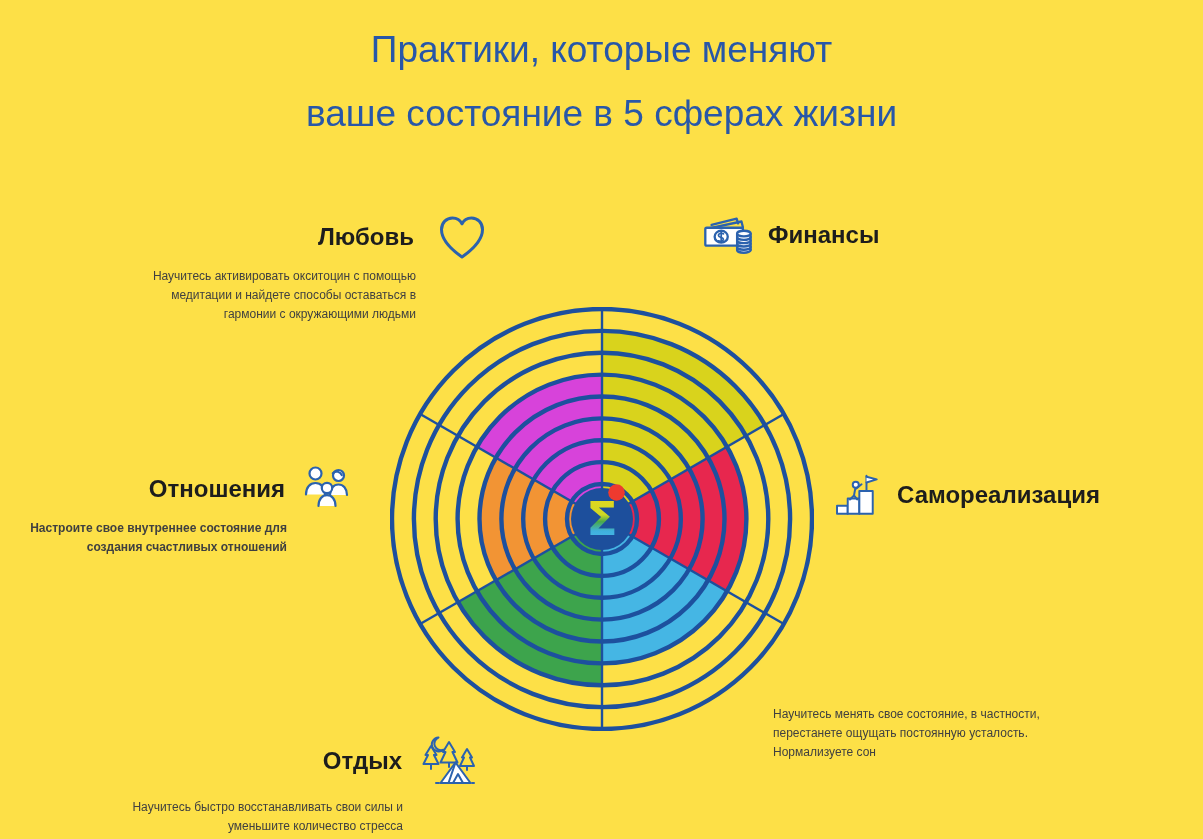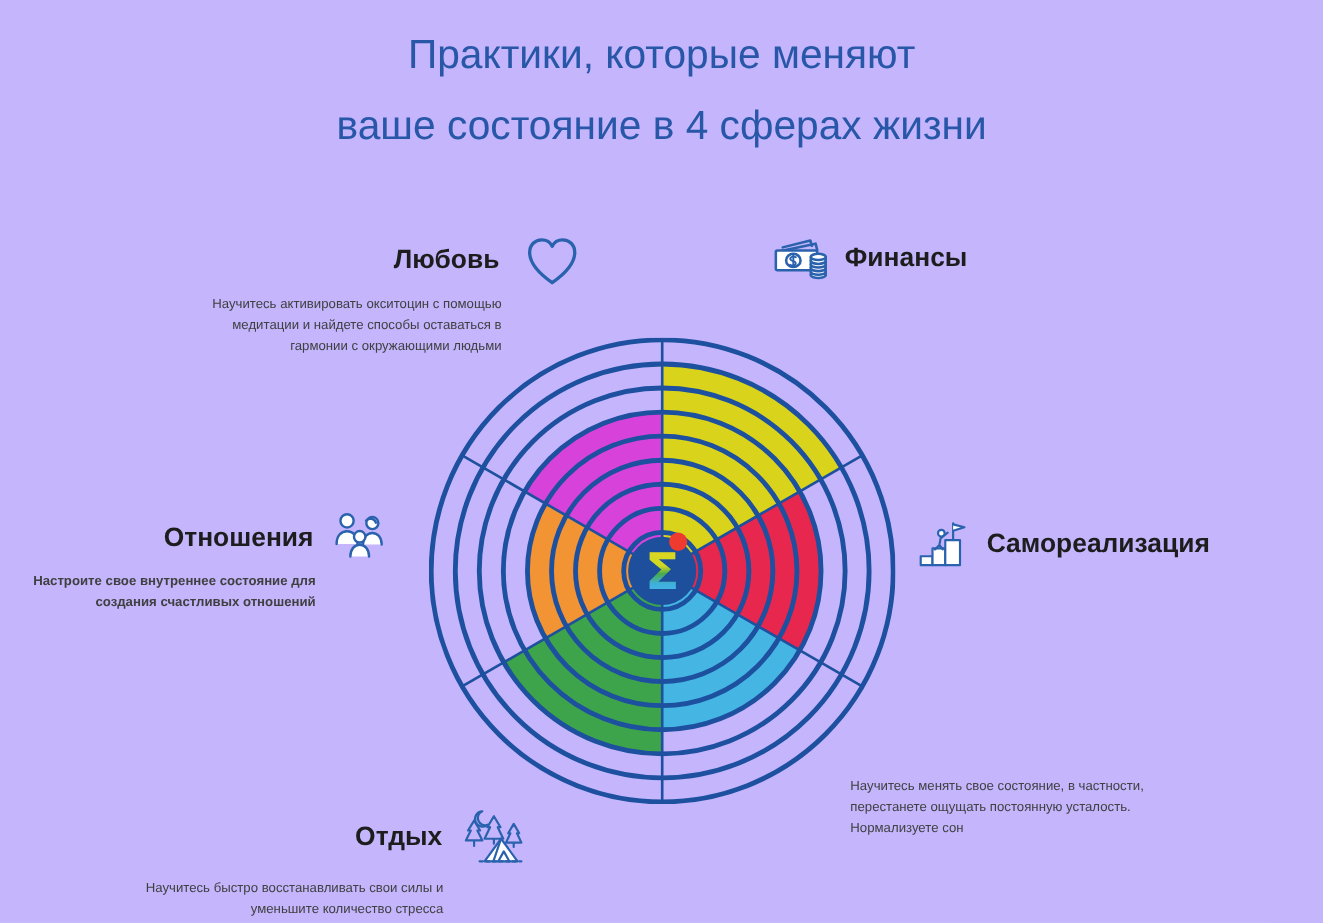--- a/index.html
+++ b/index.html
@@ -1,16 +1,16 @@
 <!DOCTYPE html>
 <html><head>
 <meta charset="utf-8">
 <style>
   html,body{margin:0;padding:0;background:#ffffff;}
-  .page{position:relative;width:1203px;height:839px;background:#c4b5fd;overflow:hidden;
+  .page{position:relative;width:1203px;height:839px;background:#fde047;overflow:hidden;
         font-family:"Liberation Sans",sans-serif;}
   .title{position:absolute;top:18px;left:0;right:0;text-align:center;
          color:#2857a8;font-size:37px;line-height:1.72;font-weight:500;}
   .block{position:absolute;}
   .hrow{display:flex;align-items:center;height:50px;}
   .left-side{text-align:right;}
   .left-side .hrow{justify-content:flex-end;}
   h3.sec{font-size:24px;font-weight:700;color:#1d1d1d;margin:0;white-space:nowrap;}
   .block p{font-size:12px;line-height:1.6;color:#404040;margin:5px 0 0;}
   .left-side p{margin-left:auto;}
@@ -20,21 +20,21 @@
   .icn svg{display:block;}
   #wheel-box{position:absolute;left:390px;top:307px;width:424px;height:424px;}
 </style>
 </head>
 <body>
 
 <div class="page">
 
   <div class="title">
     <div>Практики, которые меняют</div>
-    <div>ваше состояние в 4 сферах жизни</div>
+    <div>ваше состояние в 5 сферах жизни</div>
   </div>
 
   <div id="wheel-box">
     <svg width="424" height="424" viewBox="0 0 424 424">
       <defs>
         <linearGradient id="sg" x1="0" y1="0" x2="0" y2="1">
           <stop offset="0" stop-color="#e8d71e"></stop>
           <stop offset="0.42" stop-color="#cfd824"></stop>
           <stop offset="0.55" stop-color="#49a94a"></stop>
           <stop offset="0.72" stop-color="#3fb0de"></stop>
@@ -65,21 +65,21 @@
           <line x1="212" y1="212" x2="30.1" y2="107.0" stroke="#1d509e" stroke-width="2.4"></line>
         </g>
       <g>
         <circle cx="212" cy="212" r="31" fill="#1d4f9c"></circle>
         <text x="212" y="228" text-anchor="middle" font-size="46" font-weight="bold" font-family="DejaVu Sans, sans-serif" fill="url(#sg)">Σ</text>
         <circle cx="226.5" cy="185.5" r="8.3" fill="#ee3a2f"></circle>
       </g>
     </svg>
   </div>
 
-  <div class="block left-side" style="right:673px;top:212px;width:380px;text-align:right;">
+  <div class="block left-side" style="right:713px;top:212px;width:380px;text-align:right;">
     <div class="hrow">
       <h3 class="sec">Любовь</h3>
       <span class="icn">
         <svg width="56" height="56" viewBox="0 0 56 56" fill="none" stroke="#2b62ae" stroke-width="3" stroke-linecap="round" stroke-linejoin="round">
           <path d="M28 48 C13 37.5 7.5 29 7.5 20.5 C7.5 13.5 12.5 9 18.5 9 C22.8 9 26.3 11.3 28 14.8 C29.7 11.3 33.2 9 37.5 9 C43.5 9 48.5 13.5 48.5 20.5 C48.5 29 43 37.5 28 48 Z"></path>
         </svg>
       </span>
     </div>
     <p style="width:270px;margin-right:74px;">Научитесь активировать окситоцин с помощью медитации и найдете способы оставаться в гармонии с окружающими людьми</p>
   </div>

